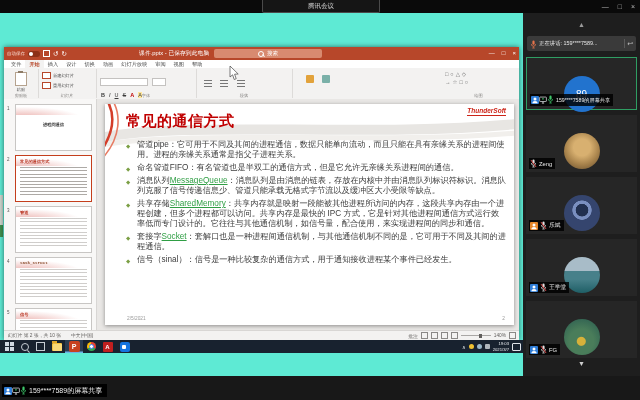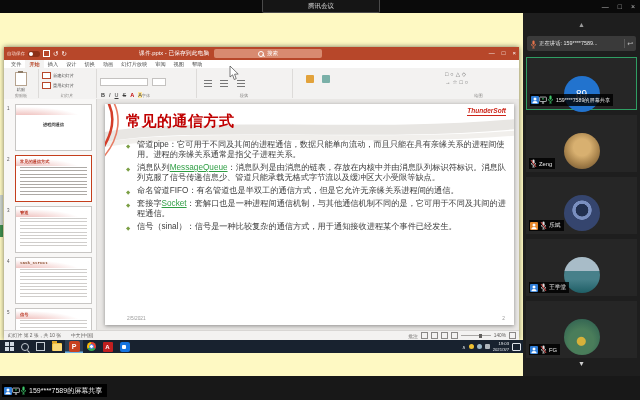--- a/index.html
+++ b/index.html
@@ -7,21 +7,21 @@
        font-family:"Liberation Sans","DejaVu Sans",sans-serif;cursor:default;}
   
   #titlebar{position:absolute;left:0;top:0;width:640px;height:13px;background:#0a0a0a;}
   .title-tab{position:absolute;left:262px;top:0;width:116px;height:12px;background:#151515;
              border:1px solid #4a4a4a;border-top:none;border-radius:0 0 2px 2px;
              color:#ddd;font-size:6.5px;text-align:center;line-height:11px;}
   .win-controls{position:absolute;right:5px;top:0;height:13px;display:flex;gap:9px;
                 color:#b8b8b8;font-size:7px;line-height:13px;}
   .win-controls span{cursor:pointer;}
   
-  #stage{position:absolute;left:0;top:13px;width:523px;height:363px;background:#fef9c3;}
+  #stage{position:absolute;left:0;top:13px;width:523px;height:363px;background:#5eead4;}
   .sliver1{position:absolute;left:0;top:182px;width:3px;height:30px;background:#cdd4cd;}
   .sliver2{position:absolute;left:0;top:212px;width:3px;height:12px;background:#3f8f4f;}
   
   #ppt{position:absolute;left:4px;top:34px;width:515px;height:293px;background:#f3f2f1;
        box-shadow:0 0 5px rgba(0,0,0,.55);}
   .ppt-titlebar{position:absolute;left:0;top:0;right:0;height:13px;background:#b7472a;}
   .qat{position:absolute;left:3px;top:0;height:13px;display:flex;align-items:center;gap:3px;
        font-size:4.5px;color:#f8ddd4;}
   .toggle{width:12px;height:6px;border-radius:3px;background:#8d3017;position:relative;}
   .toggle::after{content:"";position:absolute;left:1px;top:1px;width:4px;height:4px;border-radius:50%;background:#fff;}
@@ -312,22 +312,23 @@
             <svg class="slide-svg" viewBox="0 0 409 221" preserveAspectRatio="none">
               <path d="M-5,34 C80,16 260,34 412,20" stroke="#e8e6e3" stroke-width="10" fill="none"></path>
               <path d="M-5,41 C90,25 270,41 412,29" stroke="#f1efec" stroke-width="5" fill="none"></path>
               <path d="M-6,50 C10,28 10,10 2,-4" stroke="#d43d2a" stroke-width="2.5" fill="none"></path>
               <path d="M-6,58 C18,34 16,8 6,-6" stroke="#e77b63" stroke-width="1.6" fill="none"></path>
             </svg>
             <div class="slide-logo">ThunderSoft</div>
             <div class="slide-title">常见的通信方式</div>
             <ul id="bullets">
                 <li><span>管道pipe：</span><span>它可用于不同及其间的进程通信，数据只能单向流动，而且只能在具有亲缘关系的进程间使用。进程的亲缘关系通常是指父子进程关系。</span></li>
+                <li><span>命名管道FIFO：</span><span>有名管道也是半双工的通信方式，但是它允许无亲缘关系进程间的通信。</span></li>
                 <li><span>消息队列</span><span class="en-term">MessageQueue</span><span>：消息队列是由消息的链表，存放在内核中并由消息队列标识符标识。消息队列克服了信号传递信息少、管道只能承载无格式字节流以及缓冲区大小受限等缺点。</span></li>
-                <li><span>命名管道FIFO：</span><span>有名管道也是半双工的通信方式，但是它允许无亲缘关系进程间的通信。</span></li>
+                <li><span>共享存储</span><span class="en-term">SharedMemory</span><span>：共享内存就是映射一段能被其他进程所访问的内存，这段共享内存由一个进程创建，但多个进程都可以访问。共享内存是最快的 IPC 方式，它是针对其他进程间通信方式运行效率低而专门设计的。它往往与其他通信机制，如信号量，配合使用，来实现进程间的同步和通信。</span></li>
                 <li><span>套接字</span><span class="en-term">Socket</span><span>：套解口也是一种进程间通信机制，与其他通信机制不同的是，它可用于不同及其间的进程通信。</span></li>
                 <li><span>信号（sinal）：</span><span>信号是一种比较复杂的通信方式，用于通知接收进程某个事件已经发生。</span></li>
               </ul>
             <div class="slide-date">2/5/2021</div>
             <div class="slide-page">2</div>
           </div>
         </div>
       </div>
 
       <div class="ppt-status">

